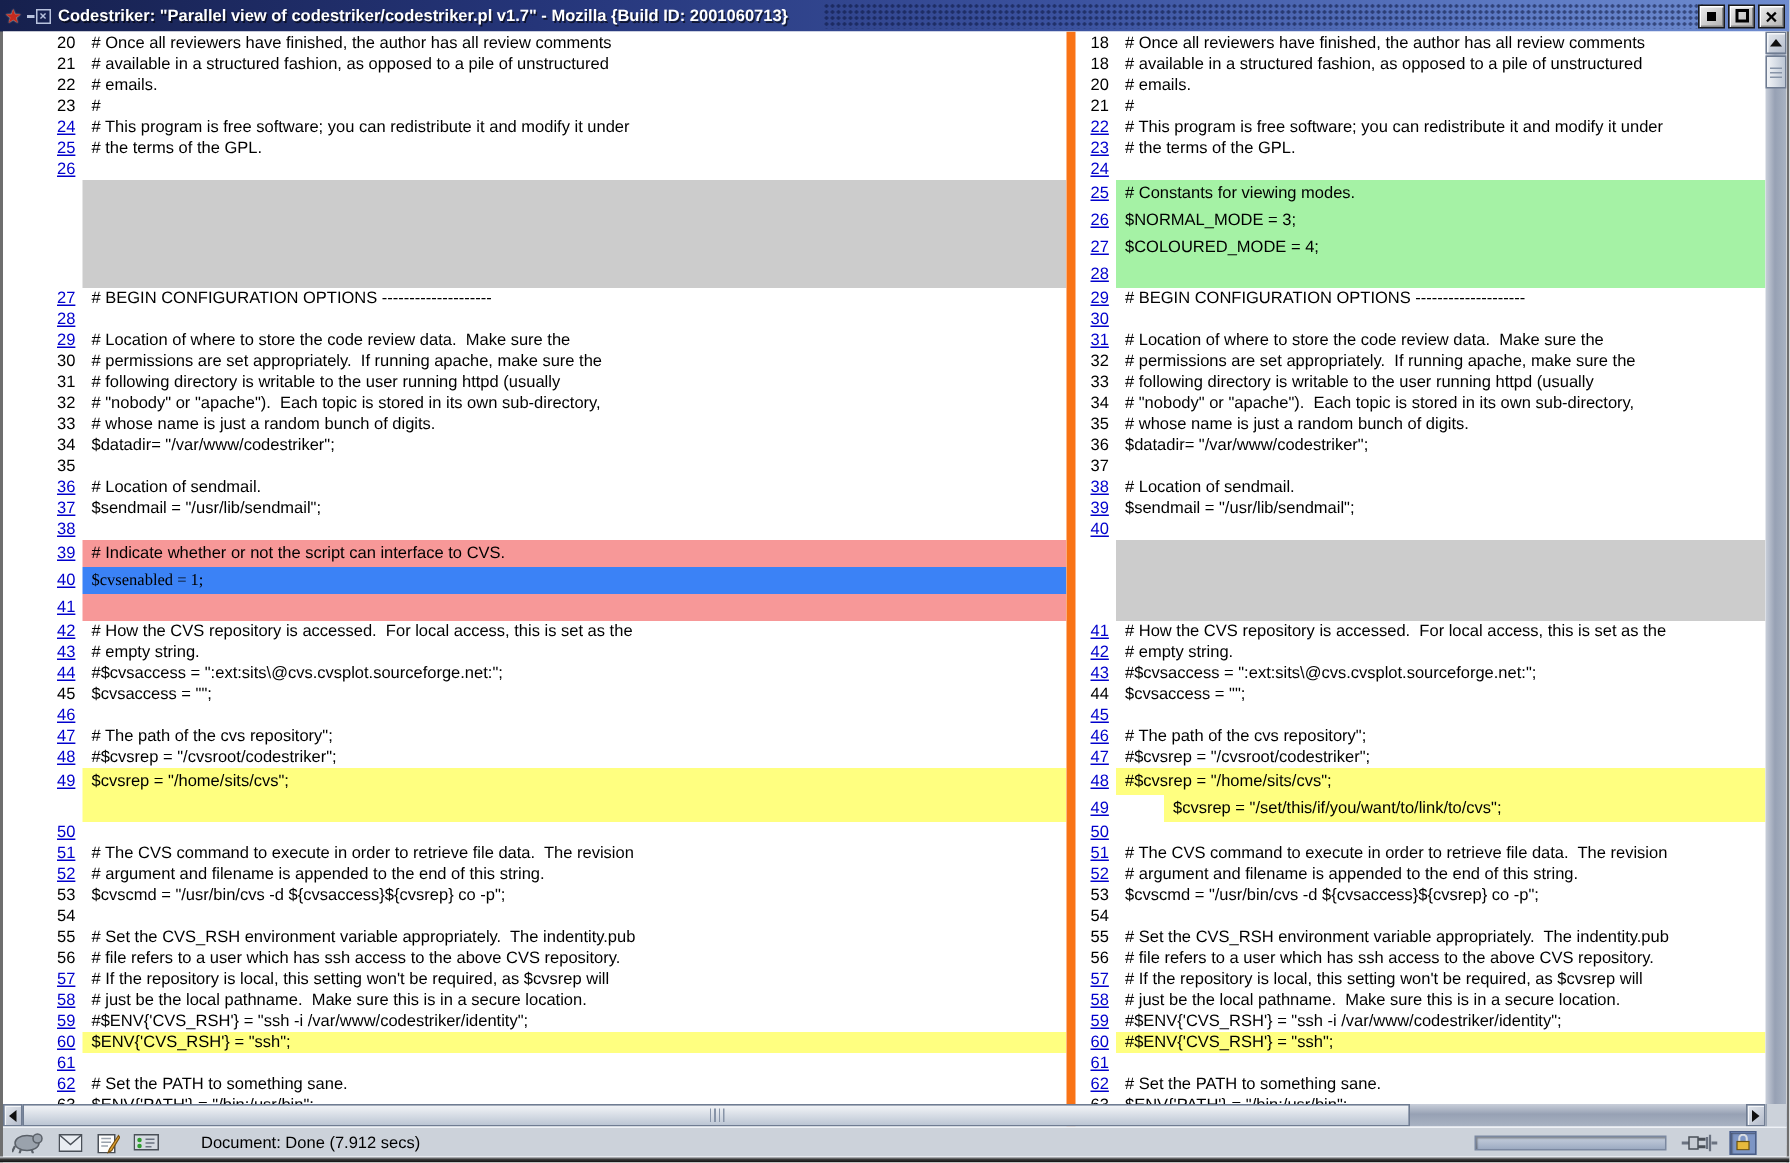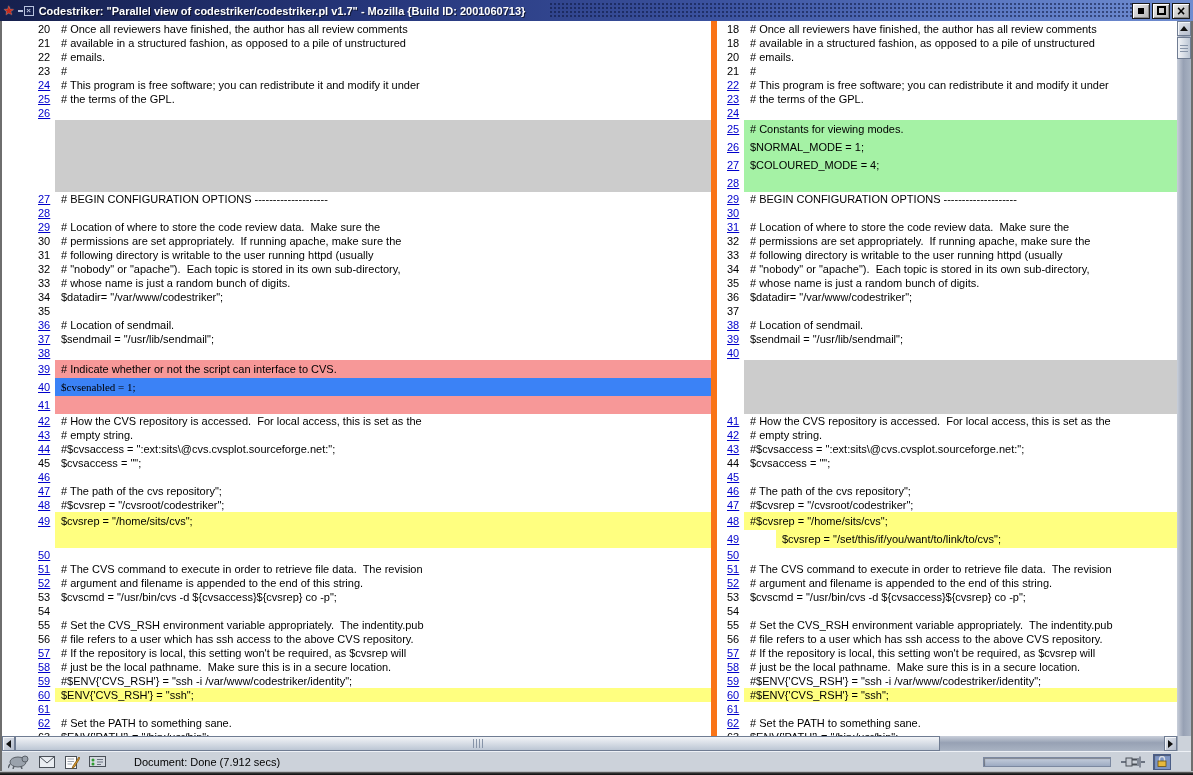--- a/index.html
+++ b/index.html
@@ -167,21 +167,21 @@
     <div class="pane right">
         <div>
           <div class="row"><span class="num">18</span><span class="code"># Once all reviewers have finished, the author has all review comments</span></div>
           <div class="row"><span class="num">18</span><span class="code"># available in a structured fashion, as opposed to a pile of unstructured</span></div>
           <div class="row"><span class="num">20</span><span class="code"># emails.</span></div>
           <div class="row"><span class="num">21</span><span class="code">#</span></div>
           <div class="row"><span class="num link">22</span><span class="code"># This program is free software; you can redistribute it and modify it under</span></div>
           <div class="row"><span class="num link">23</span><span class="code"># the terms of the GPL.</span></div>
           <div class="row"><span class="num link">24</span><span class="code"></span></div>
           <div class="row tall"><span class="num link">25</span><span class="code" style="background: rgb(165, 242, 165);"># Constants for viewing modes.</span></div>
-          <div class="row tall"><span class="num link">26</span><span class="code" style="background: rgb(165, 242, 165);">$NORMAL_MODE = 1;</span></div>
+          <div class="row tall"><span class="num link">26</span><span class="code" style="background: rgb(165, 242, 165);">$NORMAL_MODE = 3;</span></div>
           <div class="row tall"><span class="num link">27</span><span class="code" style="background: rgb(165, 242, 165);">$COLOURED_MODE = 4;</span></div>
           <div class="row tall"><span class="num link">28</span><span class="code" style="background: rgb(165, 242, 165);"></span></div>
           <div class="row"><span class="num link">29</span><span class="code"># BEGIN CONFIGURATION OPTIONS --------------------</span></div>
           <div class="row"><span class="num link">30</span><span class="code"></span></div>
           <div class="row"><span class="num link">31</span><span class="code"># Location of where to store the code review data.  Make sure the</span></div>
           <div class="row"><span class="num">32</span><span class="code"># permissions are set appropriately.  If running apache, make sure the</span></div>
           <div class="row"><span class="num">33</span><span class="code"># following directory is writable to the user running httpd (usually</span></div>
           <div class="row"><span class="num">34</span><span class="code"># "nobody" or "apache").  Each topic is stored in its own sub-directory,</span></div>
           <div class="row"><span class="num">35</span><span class="code"># whose name is just a random bunch of digits.</span></div>
           <div class="row"><span class="num">36</span><span class="code">$datadir= "/var/www/codestriker";</span></div>

